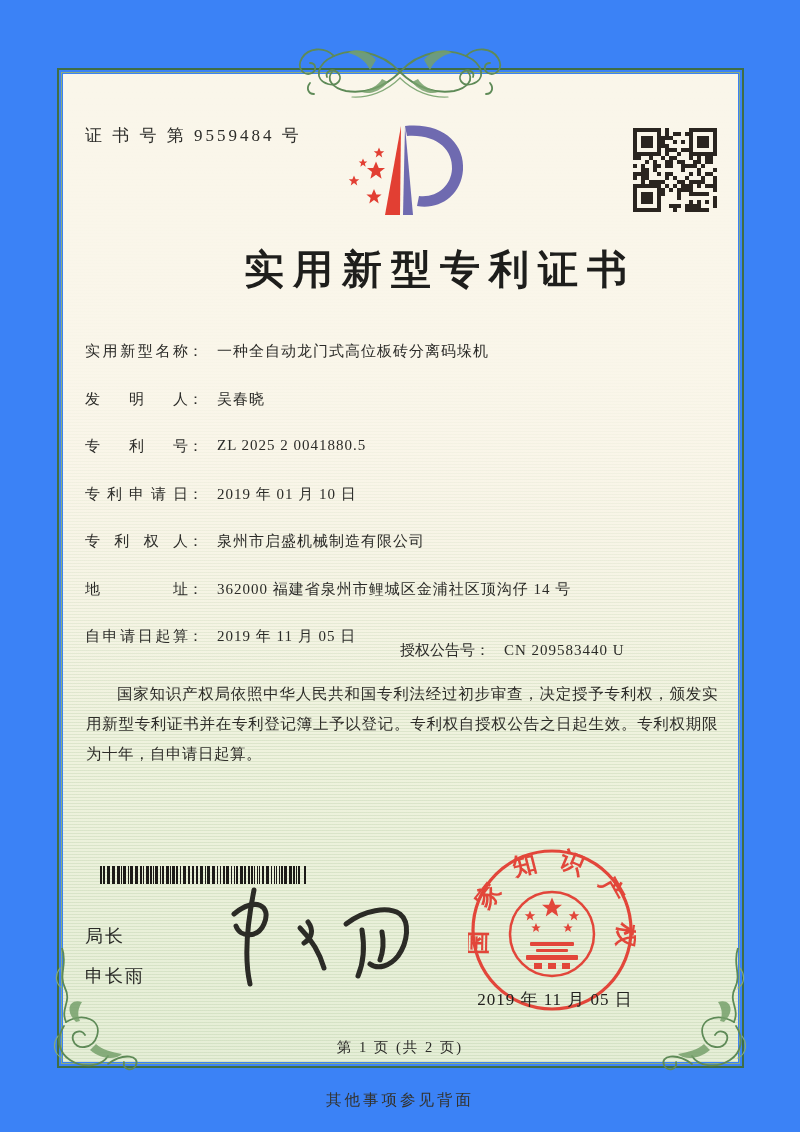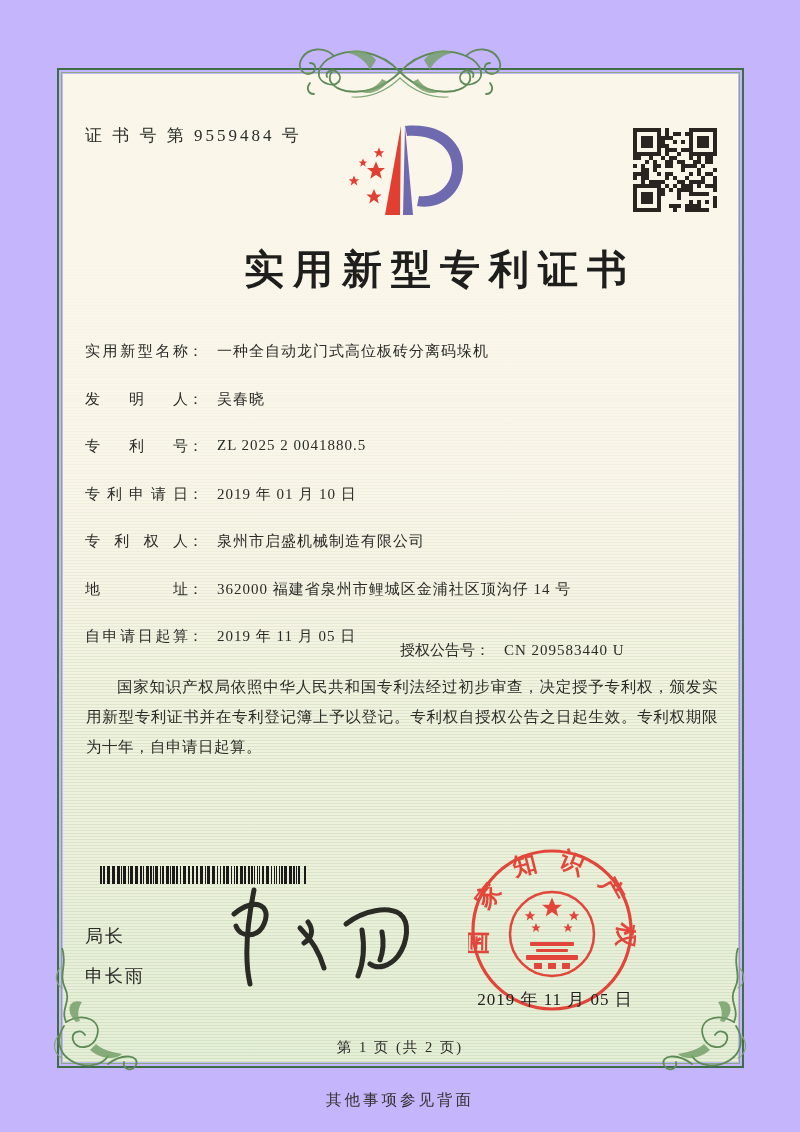--- a/index.html
+++ b/index.html
@@ -1,19 +1,19 @@
 <!DOCTYPE html>
 <html><head>
 <meta charset="utf-8">
 <style>
   * { margin:0; padding:0; box-sizing:border-box; }
   html,body { background:#e9e6da; }
   .page{
     position:relative; width:800px; height:1132px; margin:0 auto;
-    background:#c4b5fd;
+    background:#3b82f6;
     font-family:"Liberation Serif","DejaVu Serif",serif;
     color:#2b2b28; overflow:hidden;
   }
   
   .frame{
     position:absolute; left:57px; top:68px; width:687px; height:1000px;
     border:2.5px solid #3f6e46;
   }
   .frame .inner-line{
     position:absolute; inset:2px; border:1px solid #8aab80;
@@ -58,21 +58,21 @@
   .f-value{ letter-spacing:1px; white-space:nowrap; }
   .second-pair{ position:absolute; left:315px; top:0; height:100%; display:flex; align-items:center; }
   .second-pair .f-label2{ white-space:nowrap; }
 
   
   .body-text{
     position:absolute; left:86px; top:672px; width:632px;
     font-size:15.5px; line-height:1.92; text-align:justify; letter-spacing:0.5px;
     color:#2e2d29;
   }
-  .body-text p{ text-indent:2em; }
+  .body-text p{ text-indent:2em;margin-top:7px; }
 
   
   .barcode{ position:absolute; left:100px; top:866px; width:206px; height:18px; }
   .barcode svg{ width:100%; height:100%; fill:#1c1a18; }
   .signer{
     position:absolute; left:85px; top:916px; font-size:18px; line-height:40px; letter-spacing:2px;
   }
   .signature{ position:absolute; left:212px; top:880px; width:210px; height:115px; }
   .signature path{ fill:none; stroke:#2b2b26; stroke-width:5; stroke-linecap:round; stroke-linejoin:round; }
 

